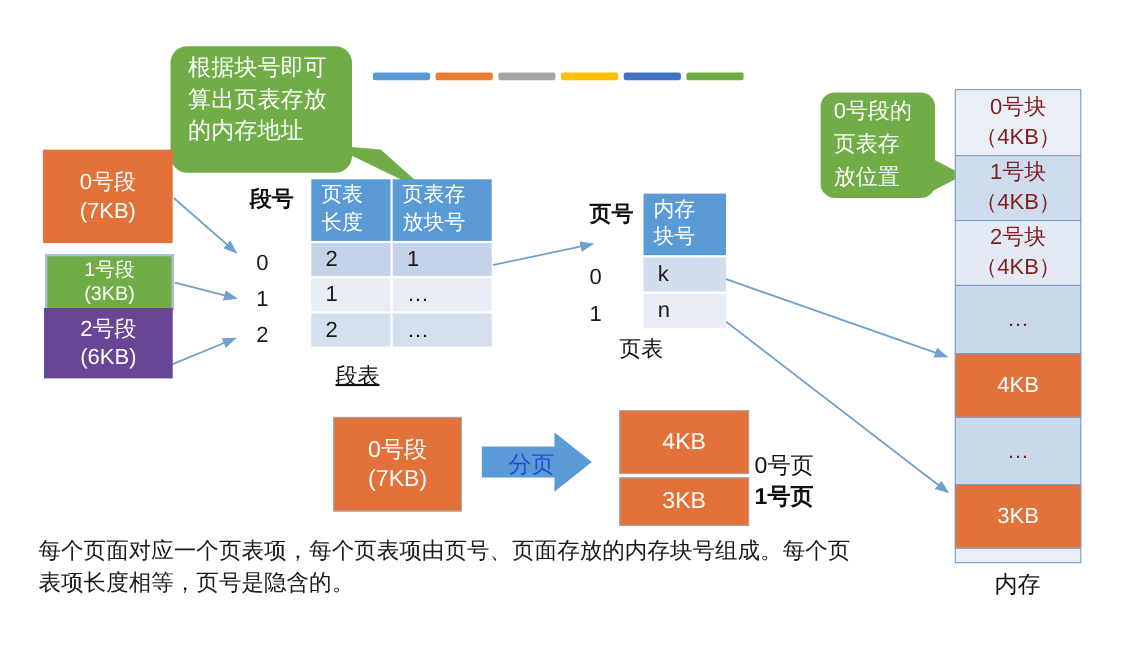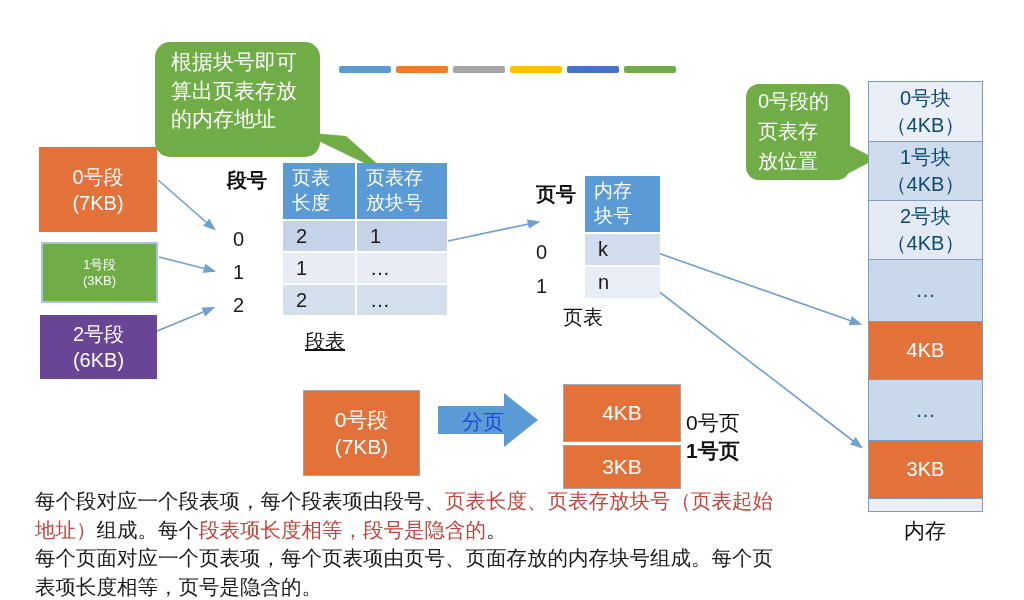--- a/index.html
+++ b/index.html
@@ -2,59 +2,59 @@
 <html><head>
 <meta charset="utf-8">
 <style>
   html,body{margin:0;padding:0;background:#fff;}
   #canvas{
     position:relative;width:1024px;height:600px;background:#ffffff;overflow:hidden;
     font-family:"Liberation Sans","DejaVu Sans",sans-serif;color:#1a1a1a;
   }
   .abs{position:absolute;}
   .pre{white-space:pre-line;}
-  .ctr{display:flex;align-items:center;justify-content:center;text-align:center;margin-top:11px;}
+  .ctr{display:flex;align-items:center;justify-content:center;text-align:center;}
   #svglayer{position:absolute;left:0;top:0;z-index:1;}
   .lift{z-index:2;}
 
   
   .slide-title{left:312px;top:22px;width:400px;text-align:center;font-size:29px;font-weight:bold;color:#4E8AC8;letter-spacing:2px;}
   .bars{left:339px;top:66px;display:flex;gap:5px;}
   .bars div{width:52px;height:7px;border-radius:2px;}
 
   
   .callout{background:#70AD47;color:#fff;border-radius:15px;}
   .callout-left{left:155px;top:42px;width:165px;height:115px;font-size:21px;line-height:1.36;padding:6px 0 0 16px;box-sizing:border-box;}
   .callout-right{left:746px;top:84px;width:104px;height:96px;font-size:20px;line-height:1.5;padding:2px 0 0 12px;box-sizing:border-box;border-radius:13px;}
 
   
   .segbox{color:#fff;font-size:20px;line-height:1.3;}
   .segbox0{left:39px;top:136px;width:118px;height:85px;background:#E2713A;}
-  .segbox1{left:41px;top:231px;width:117px;height:61px;background:#70AD47;border:2px solid #A6C4E4;box-sizing:border-box;font-size:13px;line-height:1.2;}
-  .segbox2{left:40px;top:304px;width:117px;height:64px;background:#684595;}
+  .segbox1{left:41px;top:231px;width:117px;height:51px;background:#70AD47;border:2px solid #A6C4E4;box-sizing:border-box;font-size:18px;line-height:1.2;}
+  .segbox2{left:40px;top:280px;width:117px;height:64px;background:#684595;}
 
   
   .axis-label{font-size:20px;font-weight:bold;color:#111;}
   .rowid{font-size:20px;width:22px;height:30px;display:flex;align-items:center;}
   .gridtable{display:grid;gap:2px;background:transparent;}
   .segtable{left:283px;top:163px;grid-template-columns:72px 90px;}
   .pagetable{left:585px;top:176px;grid-template-columns:75px;}
   .th{background:#5B9BD5;color:#fff;font-size:19px;line-height:1.3;height:56px;display:flex;align-items:center;padding-left:9px;box-sizing:border-box;}
   .td{font-size:20px;display:flex;align-items:center;padding-left:13px;box-sizing:border-box;}
   .segtable .td{height:30px;}
   .pagetable .td{height:31px;}
   .r0{background:#C5D3E8;} .r1{background:#E8EDF5;} .r2{background:#D4DFEE;}
   .pk{background:#D2DEED;} .pn{background:#E9EDF6;}
   .caption{font-size:20px;color:#111;text-align:center;width:80px;}
 
   
   .memcol{left:868px;top:82px;width:115px;}
   .memblock{border:1px solid #7E9CC0;margin-top:-1px;box-sizing:border-box;width:115px;
             display:flex;align-items:center;justify-content:center;text-align:center;
-            font-size:20px;line-height:1.35;color:#0c4a6e;white-space:pre-line;}
+            font-size:20px;line-height:1.35;color:#7f1d1d;white-space:pre-line;}
   .mem-light{background:#EAEFF7;}
   .mem-hl{background:#CEDCEE;}
   .mem-mid{background:#E4EAF4;}
   .mem-dots{background:#C9D8EA;}
   .mem-orange{background:#E2713A;color:#fff;}
 
   
   .demobox{background:#E2713A;color:#fff;border:1px solid #A6A6A6;box-sizing:border-box;font-size:21px;line-height:1.3;}
   .demo-seg{left:303px;top:379px;width:117px;height:86px;}
   .demo-p0{left:563px;top:373px;width:118px;height:58px;}
@@ -160,19 +160,17 @@
 
   <div class="abs lift demobox demo-seg ctr pre">0号段
 (7KB)</div>
   <div class="abs fenye-label">分页</div>
   <div class="abs lift demobox demo-p0 ctr">4KB</div>
   <div class="abs lift demobox demo-p1 ctr">3KB</div>
   <div class="abs lift demo-lbl" style="left:686px;top:391px;margin-top:18px;">0号页</div>
   <div class="abs lift demo-lbl" style="left:686px;top:437px;font-weight:bold;">1号页</div>
 
   <div class="abs lift notes">
-    <p><span>每个段对应一个段表项，每个段表项由段号、</span><span class="red">页表长度、页表存放块号（页表起始
-地址）</span><span>组成。每个</span><span class="red">段表项长度相等，段号是隐含的</span><span>。</span></p>
     <p>每个页面对应一个页表项，每个页表项由页号、页面存放的内存块号组成。每个页
 表项长度相等，页号是隐含的。</p>
   </div>
 
 </div>
 
 </body></html>

